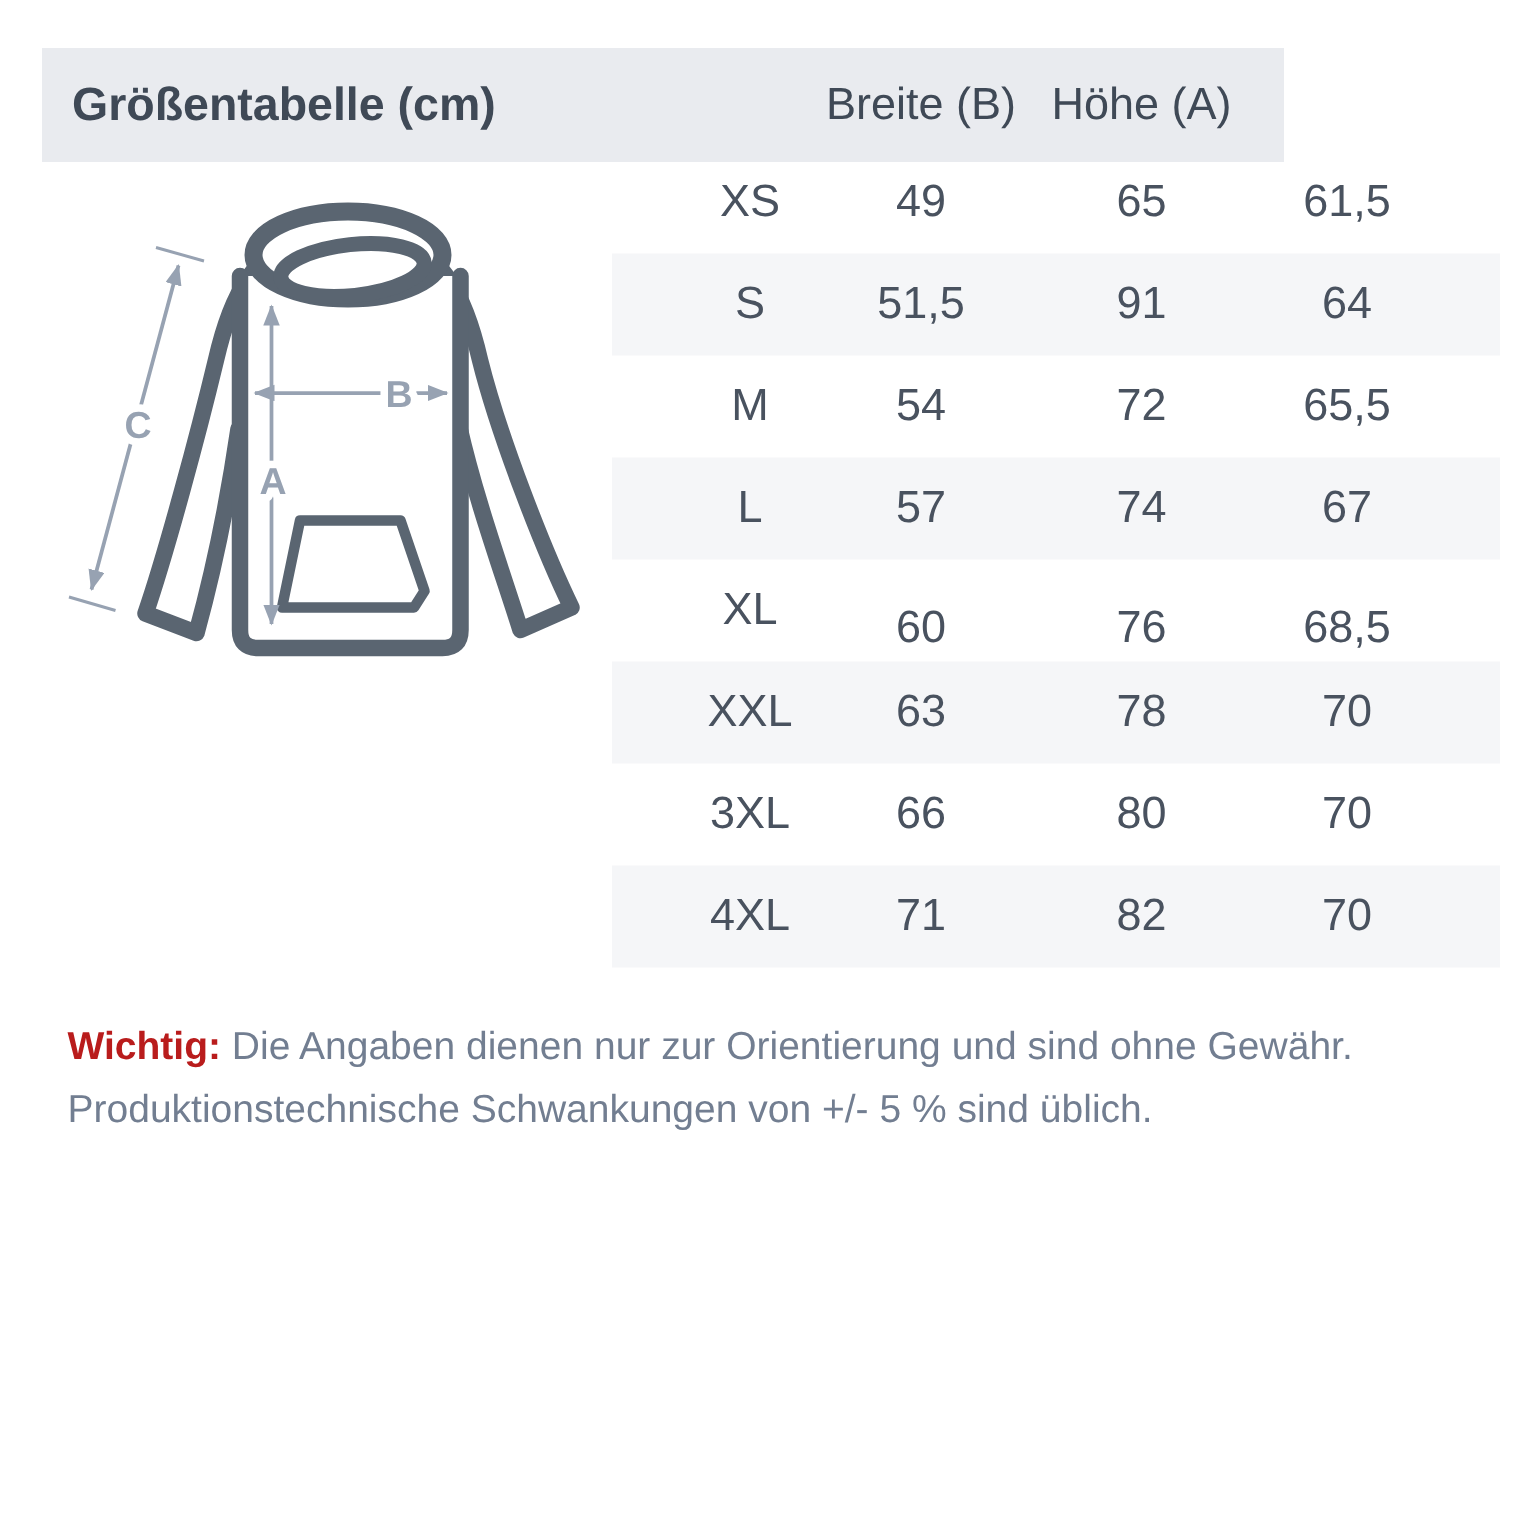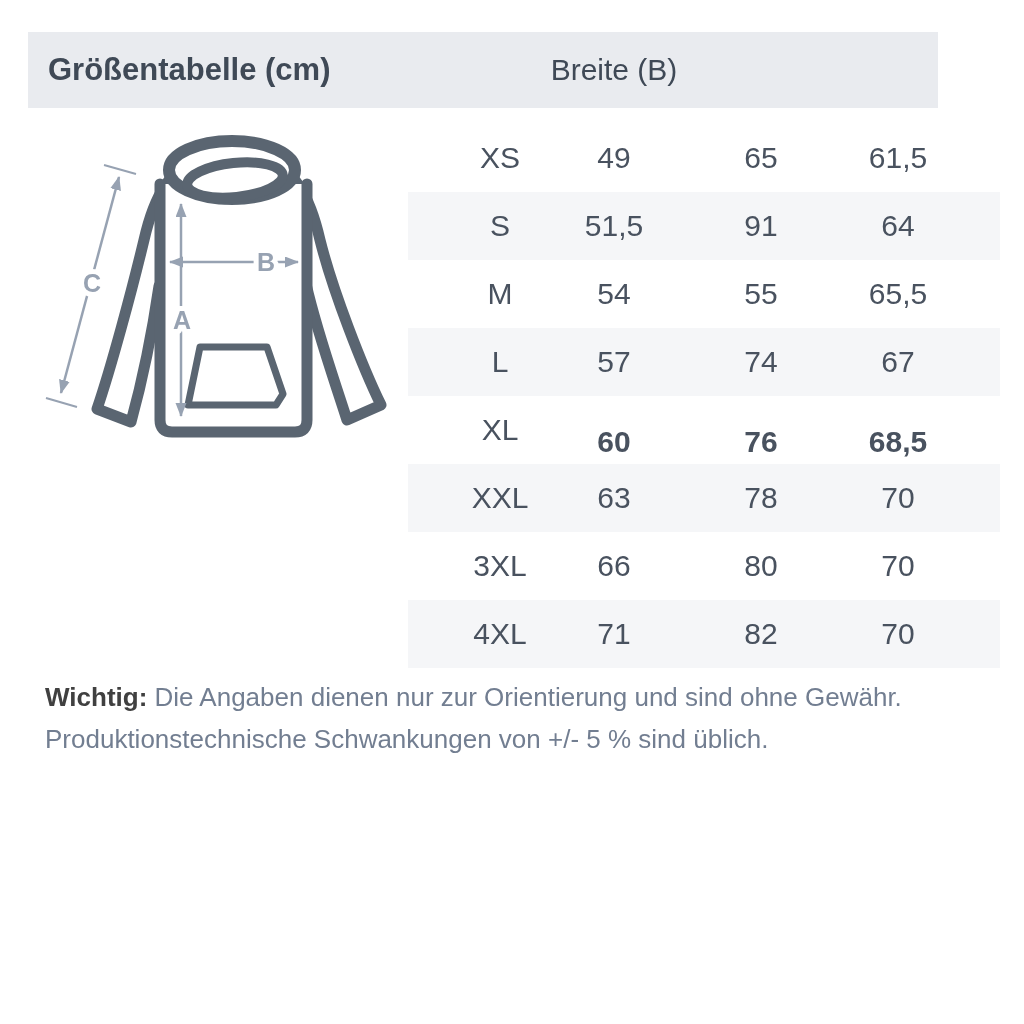--- a/index.html
+++ b/index.html
@@ -3,21 +3,21 @@
 <meta charset="utf-8">
 <style>
   html,body{margin:0;padding:0;background:#ffffff;}
   .canvas{
     position:relative;width:1024px;height:1024px;background:#ffffff;
     font-family:"Liberation Sans",sans-serif;overflow:hidden;
   }
 
   
   .band{
-    position:absolute;left:28px;top:32px;width:910px;height:76px;
+    position:absolute;left:28px;top:32px;width:828px;height:76px;
     background:#e9ebef;
   }
   .band-title{
     position:absolute;left:20px;top:0;height:76px;display:flex;align-items:center;
     font-size:31px;font-weight:bold;color:#3f4956;white-space:nowrap;
   }
   .band-cols{
     position:absolute;left:380px;top:0;width:592px;height:76px;
   }
 
@@ -25,52 +25,53 @@
   .grid4{
     display:grid;
     grid-template-columns:184px 44px 250px 24px 1fr;
     align-items:center;height:100%;
   }
   .grid4 > div{justify-self:center;white-space:nowrap;}
   .col-head{font-size:30px;font-weight:normal;color:#3f4956;}
   .col-head.h-size{visibility:hidden;}
 
   
-  .tbody{position:absolute;left:408px;top:124px;width:592px;}
+  .tbody{position:absolute;left:408px;top:101px;width:592px;}
   .trow{height:68px;}
   .trow.alt{background:#f5f6f8;}
   .cell{font-size:30px;color:#49525f;}
   
-  .trow:nth-child(5) .cell-value{transform:translateY(12px);font-weight:bold;}
+  .trow:nth-child(5) .cell-value{transform:translateY(12px);}
 
   
   .diagram{position:absolute;left:45px;top:128px;width:350px;height:330px;}
   .diagram svg{display:block;width:100%;height:100%;}
   .diag-label{
     font-family:"Liberation Sans",sans-serif;font-size:25px;font-weight:bold;
     paint-order:stroke;stroke:#ffffff;stroke-width:10px;stroke-linejoin:round;
   }
 
   
   .note{
     position:absolute;left:45px;top:676px;width:940px;
     font-size:26px;line-height:42px;color:#727e91;
   }
-  .note b{font-weight:bold;color:#404040;}
+  .note b{font-weight:bold;color:#b91c1c;}
 </style>
 </head>
 <body>
 
 <div class="canvas">
 
   <div class="band">
     <div class="band-title">Größentabelle (cm)</div>
     <div class="band-cols grid4">
       <div class="col-head h-size"></div>
       <div class="col-head">Breite (B)</div>
+      <div class="col-head">Höhe (A)</div>
     </div>
   </div>
 
   <div class="diagram">
     <svg viewBox="0 0 350 330">
       <defs>
         <marker id="ah" markerUnits="userSpaceOnUse" markerWidth="16" markerHeight="13" refX="13" refY="5.5" orient="auto-start-reverse">
           <path d="M0,0 L14,5.5 L0,11 Z" fill="#97a2b2"></path>
         </marker>
       </defs>
@@ -115,21 +116,21 @@
       </div>
       <div class="trow grid4 alt">
         <div class="cell cell-size">S</div>
         <div class="cell cell-value">51,5</div>
         <div class="cell cell-value">91</div>
         <div class="cell cell-value">64</div>
       </div>
       <div class="trow grid4">
         <div class="cell cell-size">M</div>
         <div class="cell cell-value">54</div>
-        <div class="cell cell-value">55</div>
+        <div class="cell cell-value">72</div>
         <div class="cell cell-value">65,5</div>
       </div>
       <div class="trow grid4 alt">
         <div class="cell cell-size">L</div>
         <div class="cell cell-value">57</div>
         <div class="cell cell-value">74</div>
         <div class="cell cell-value">67</div>
       </div>
       <div class="trow grid4">
         <div class="cell cell-size">XL</div>

